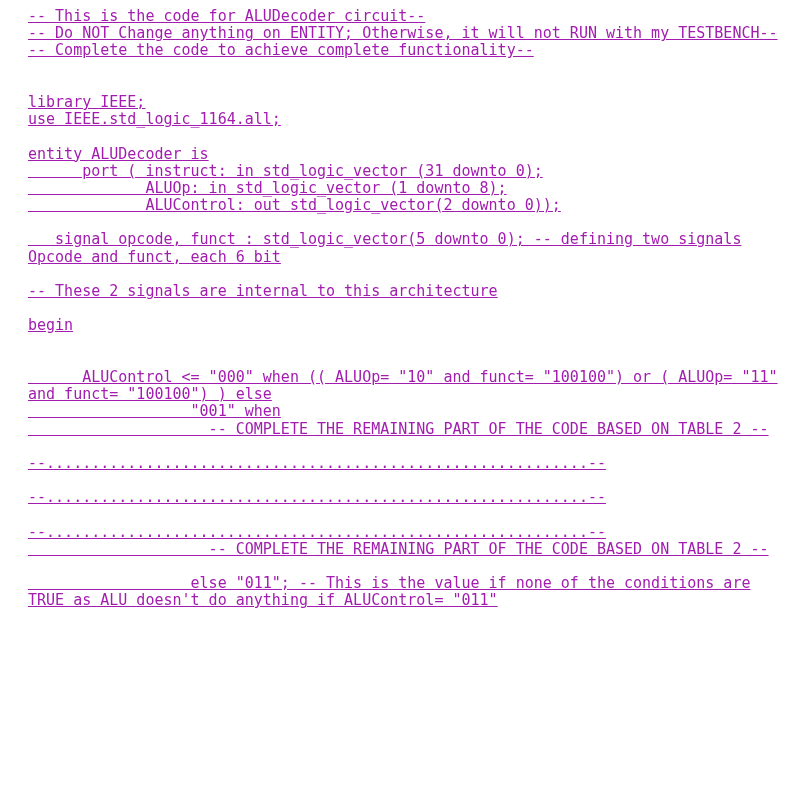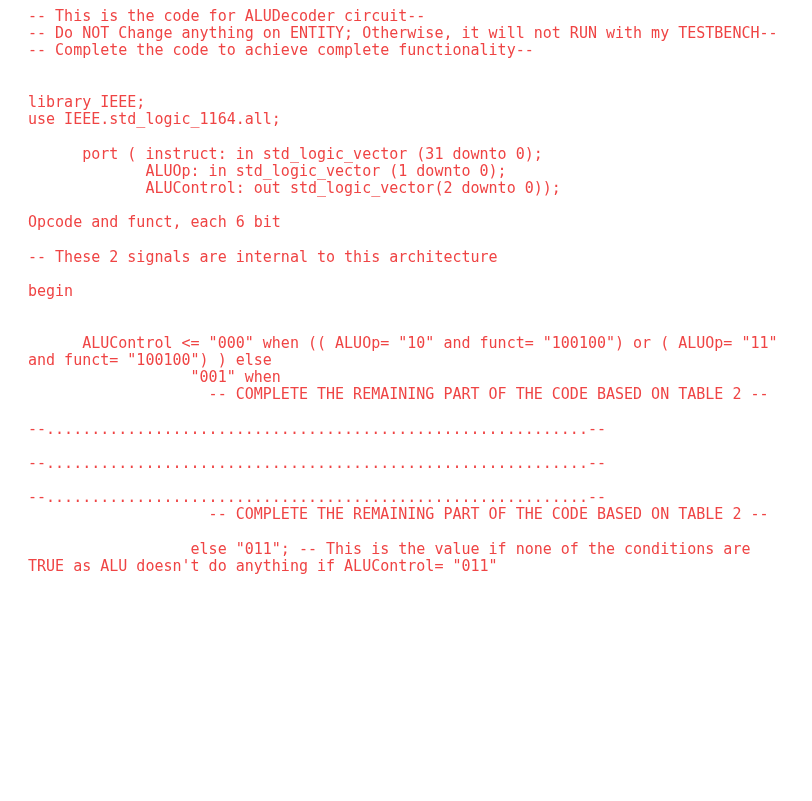--- a/index.html
+++ b/index.html
@@ -18,21 +18,22 @@
     top: 0;
     width: 812px;
     height: 801px;
     background: #ffffff;
     cursor: text;
   }
   .code-text {
     padding: 8px 0 0 28px;
     font-family: "DejaVu Sans Mono", "Liberation Mono", monospace;
     font-size: 15px;
-    color: #ef4444;
+    color: #a21caf;
+    text-decoration: underline;
   }
   .line {
     height: 17.2px;
     line-height: 17.2px;
     white-space: pre;
     overflow: visible;
   }
 </style>
 </head>
 <body>
@@ -40,24 +41,26 @@
 <div class="editor-surface">
   <div class="code-text">
       <div class="line">-- This is the code for ALUDecoder circuit--</div>
       <div class="line">-- Do NOT Change anything on ENTITY; Otherwise, it will not RUN with my TESTBENCH--</div>
       <div class="line">-- Complete the code to achieve complete functionality--</div>
       <div class="line"></div>
       <div class="line"></div>
       <div class="line">library IEEE;</div>
       <div class="line">use IEEE.std_logic_1164.all;</div>
       <div class="line"></div>
+      <div class="line">entity ALUDecoder is</div>
       <div class="line">      port ( instruct: in std_logic_vector (31 downto 0);</div>
-      <div class="line">             ALUOp: in std_logic_vector (1 downto 0);</div>
+      <div class="line">             ALUOp: in std_logic_vector (1 downto 8);</div>
       <div class="line">             ALUControl: out std_logic_vector(2 downto 0));</div>
       <div class="line"></div>
+      <div class="line">   signal opcode, funct : std_logic_vector(5 downto 0); -- defining two signals</div>
       <div class="line">Opcode and funct, each 6 bit</div>
       <div class="line"></div>
       <div class="line">-- These 2 signals are internal to this architecture</div>
       <div class="line"></div>
       <div class="line">begin</div>
       <div class="line"></div>
       <div class="line"></div>
       <div class="line">      ALUControl &lt;= "000" when (( ALUOp= "10" and funct= "100100") or ( ALUOp= "11"</div>
       <div class="line">and funct= "100100") ) else</div>
       <div class="line">                  "001" when</div>

